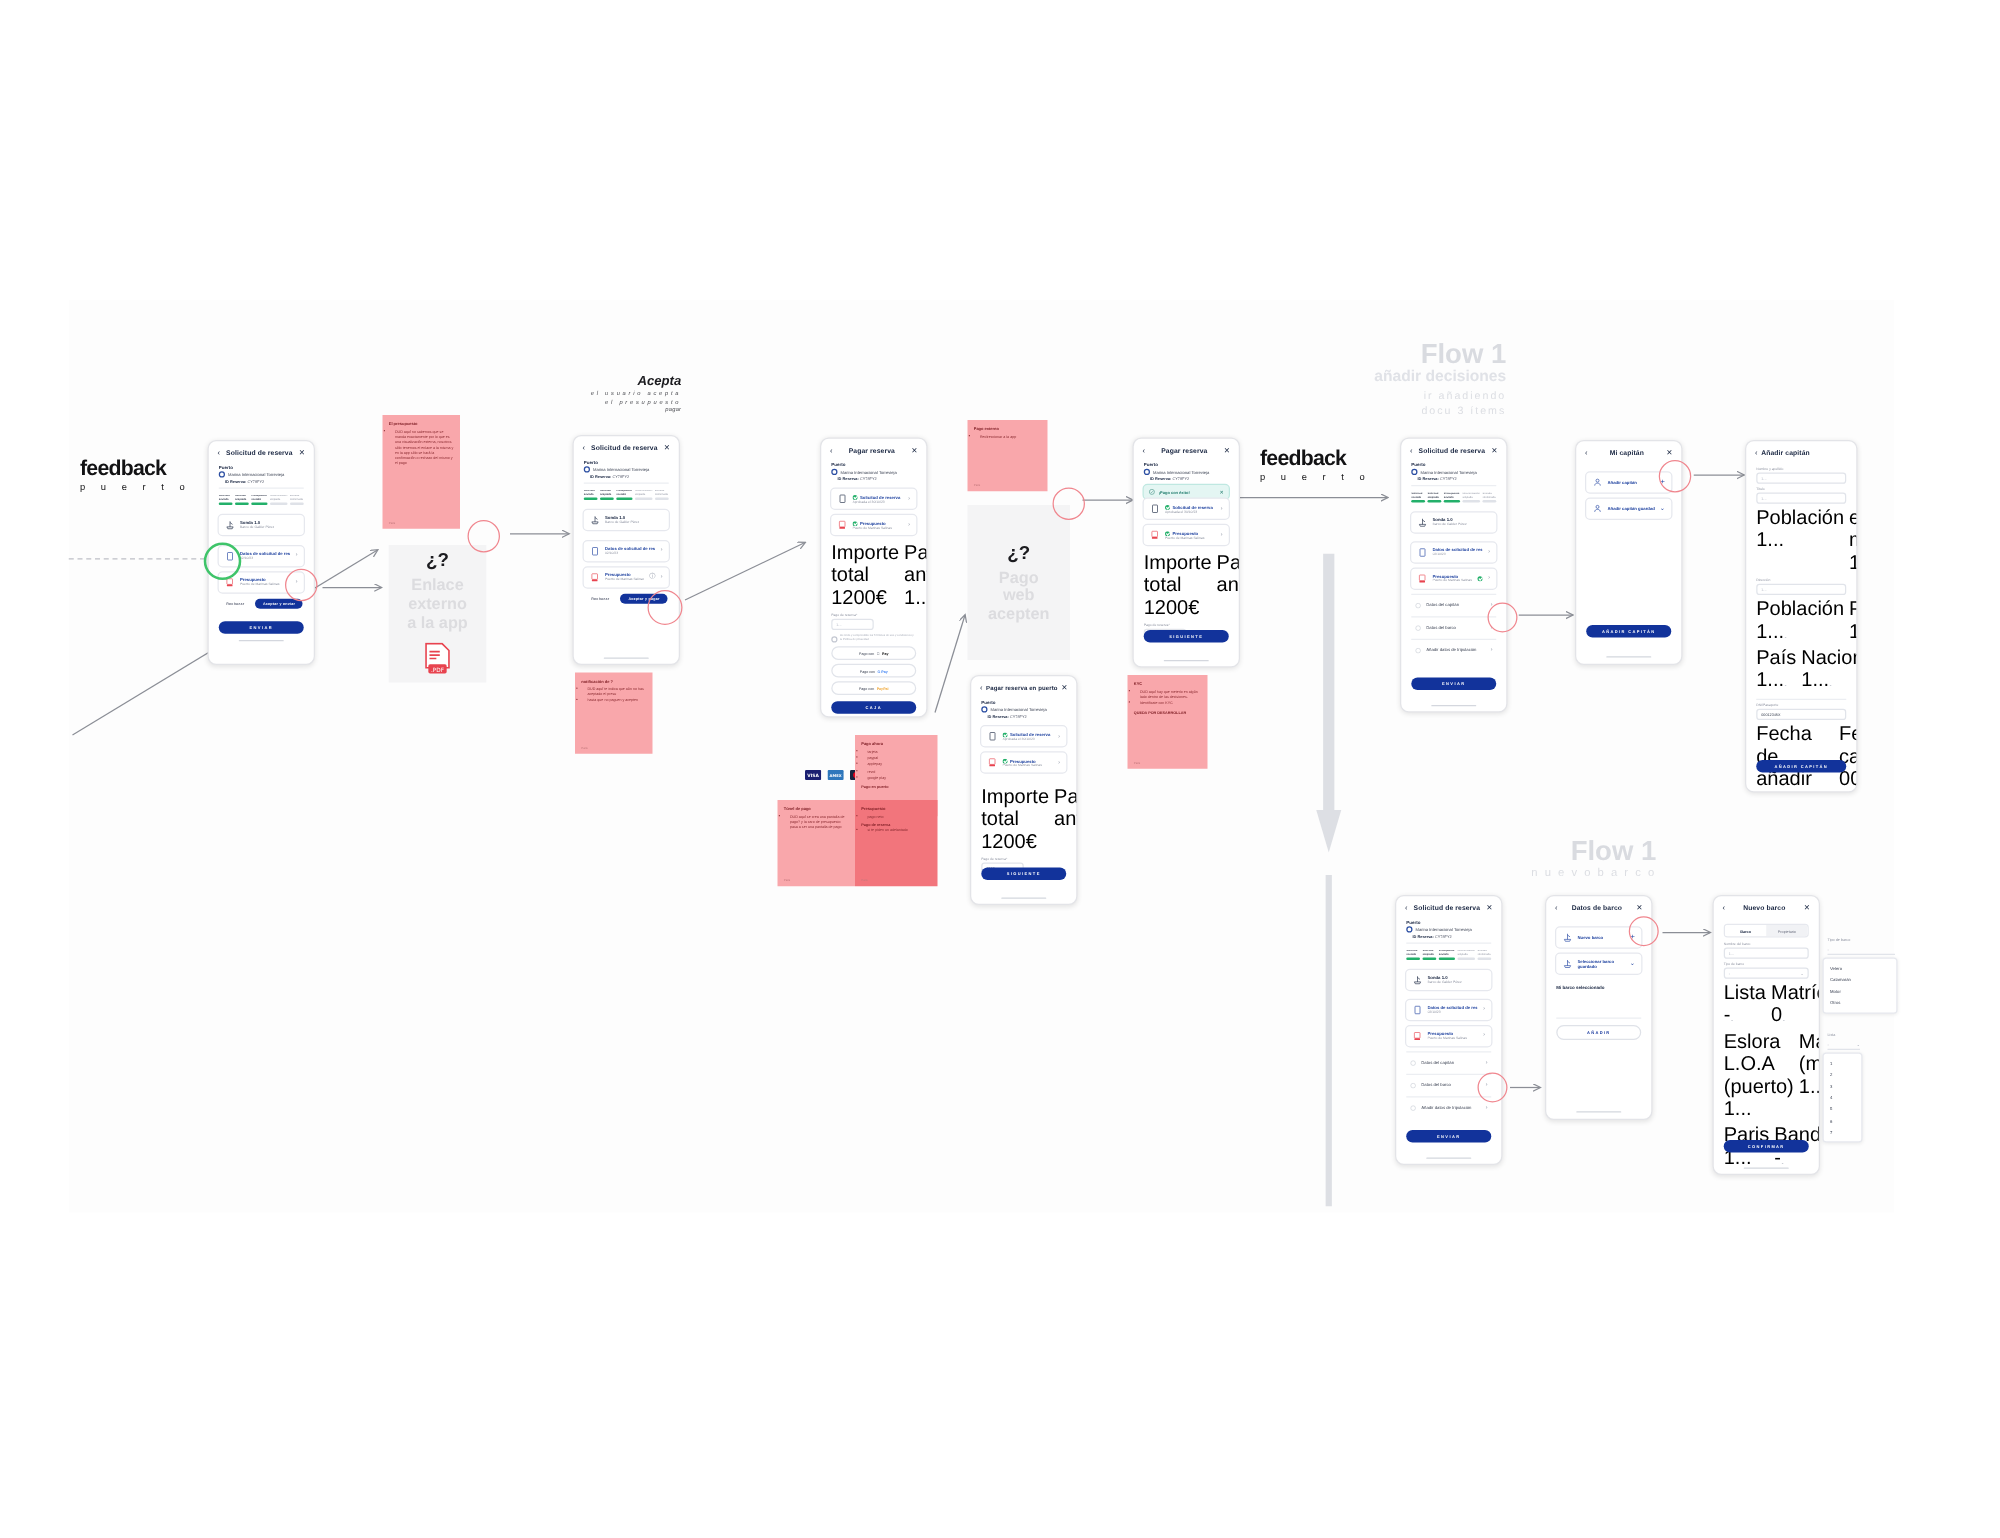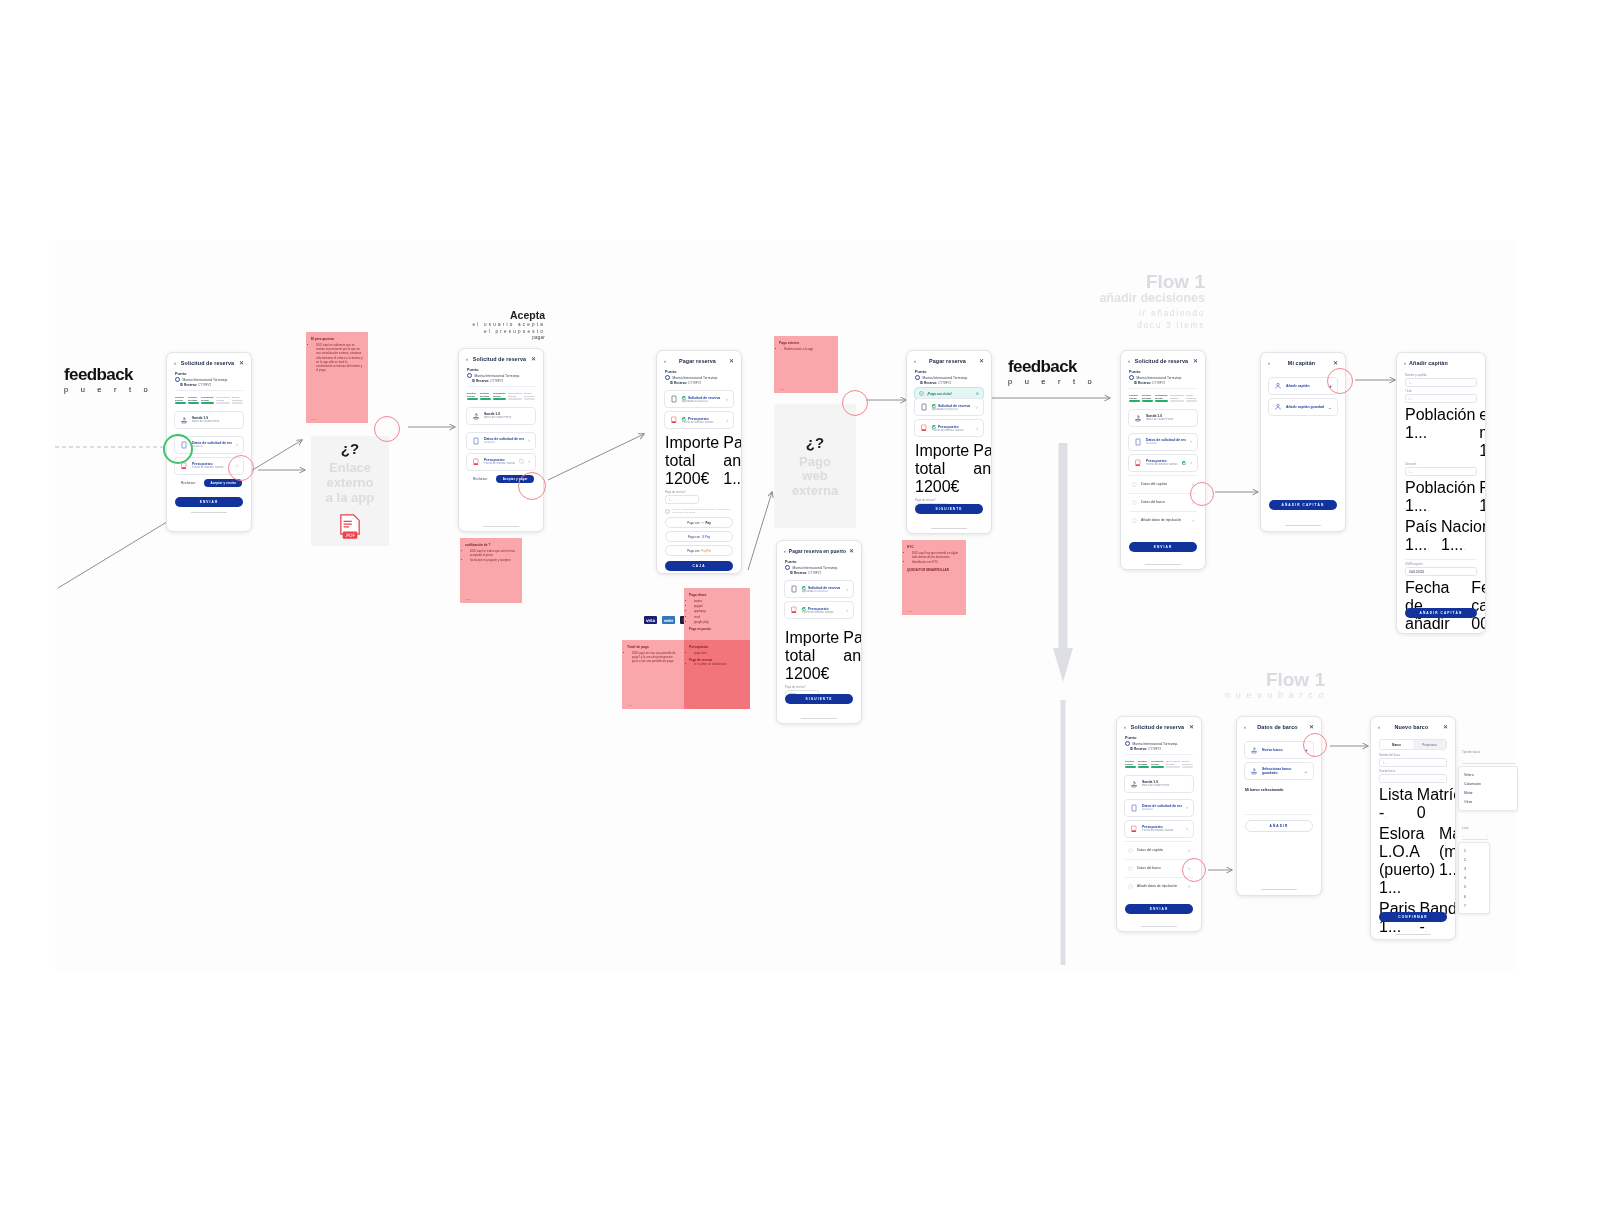--- a/index.html
+++ b/index.html
@@ -101,21 +101,21 @@
 
   
   .pdficon{margin-top:9px;width:22px;}
   
   .brand{position:absolute;}
   .brand .b1{font-size:17px;font-weight:700;color:#121214;letter-spacing:-.6px;line-height:1;}
   .brand .b2{font-size:7.5px;color:#121214;letter-spacing:5.2px;margin-top:2px;text-align:right;}
 
   
   .flowtitle{position:absolute;text-align:right;}
-  .flowtitle .f1{font-size:19px;font-weight:700;color:#d9dbe0;line-height:1;}
+  .flowtitle .f1{font-size:22px;font-weight:700;color:#d9dbe0;line-height:1;}
   .flowtitle .f2{font-size:12.5px;font-weight:700;color:#e0e2e7;line-height:1.25;}
   .flowtitle .f3{font-size:8.5px;color:#dcdee3;letter-spacing:1.6px;line-height:1.5;}
 
   .acepta{position:absolute;text-align:right;}
   .acepta .a1{font-size:10.5px;font-weight:700;color:#1c1c20;line-height:1;}
   .acepta .a2{font-size:4.6px;color:#46474d;letter-spacing:2.2px;line-height:1.6;}
   .acepta .a3{font-size:4.6px;color:#46474d;letter-spacing:.2px;text-align:right;}
 
   
   svg.wires{position:absolute;left:0;top:0;width:1600px;height:1230px;pointer-events:none;}
@@ -179,21 +179,21 @@
 
   <div class="brand" style="left:64px;top:366px;">
     <div class="b1">feedback</div>
     <div class="b2">p u e r t o</div>
   </div>
   <div class="brand" style="left:1008px;top:358px;">
     <div class="b1">feedback</div>
     <div class="b2">p u e r t o</div>
   </div>
 
-  <div class="acepta" style="left:410px;top:310px;width:135px;">
+  <div class="acepta" style="left:410px;top:300px;width:135px;font-style:italic;">
     <div class="a1">Acepta</div>
     <div class="a2">el usuario acepta</div>
     <div class="a2">el presupuesto</div>
     <div class="a3">pagar</div>
   </div>
 
   <div class="flowtitle" style="left:1000px;top:272px;width:205px;">
     <div class="f1">Flow 1</div>
     <div class="f2">añadir decisiones</div>
     <div class="f3">ir añadiendo</div>
@@ -517,21 +517,21 @@
         <li>Redireccionar a la app</li>
       </ul>
     <div class="nauthor">Paris</div>
   </div>
 
   <div class="ghost" style="left:774px;top:404px;width:82px;height:124px;">
     <div class="q">¿?</div>
     <div class="g1">
       <div>Pago</div>
       <div>web</div>
-      <div>externa</div>
+      <div>acepten</div>
     </div>
   </div>
   <div class="circ red" style="left:842px;top:390px;width:24px;height:24px;"></div>
 
   <div class="phone" style="left:776px;top:540px;width:84px;height:182px;">
     <div class="ph-head">
       <span class="ph-ic">‹</span>
       <span class="ph-title" style="font-size:4.8px;">Pagar reserva en puerto</span>
       <span class="ph-ic">✕</span>
     </div>

